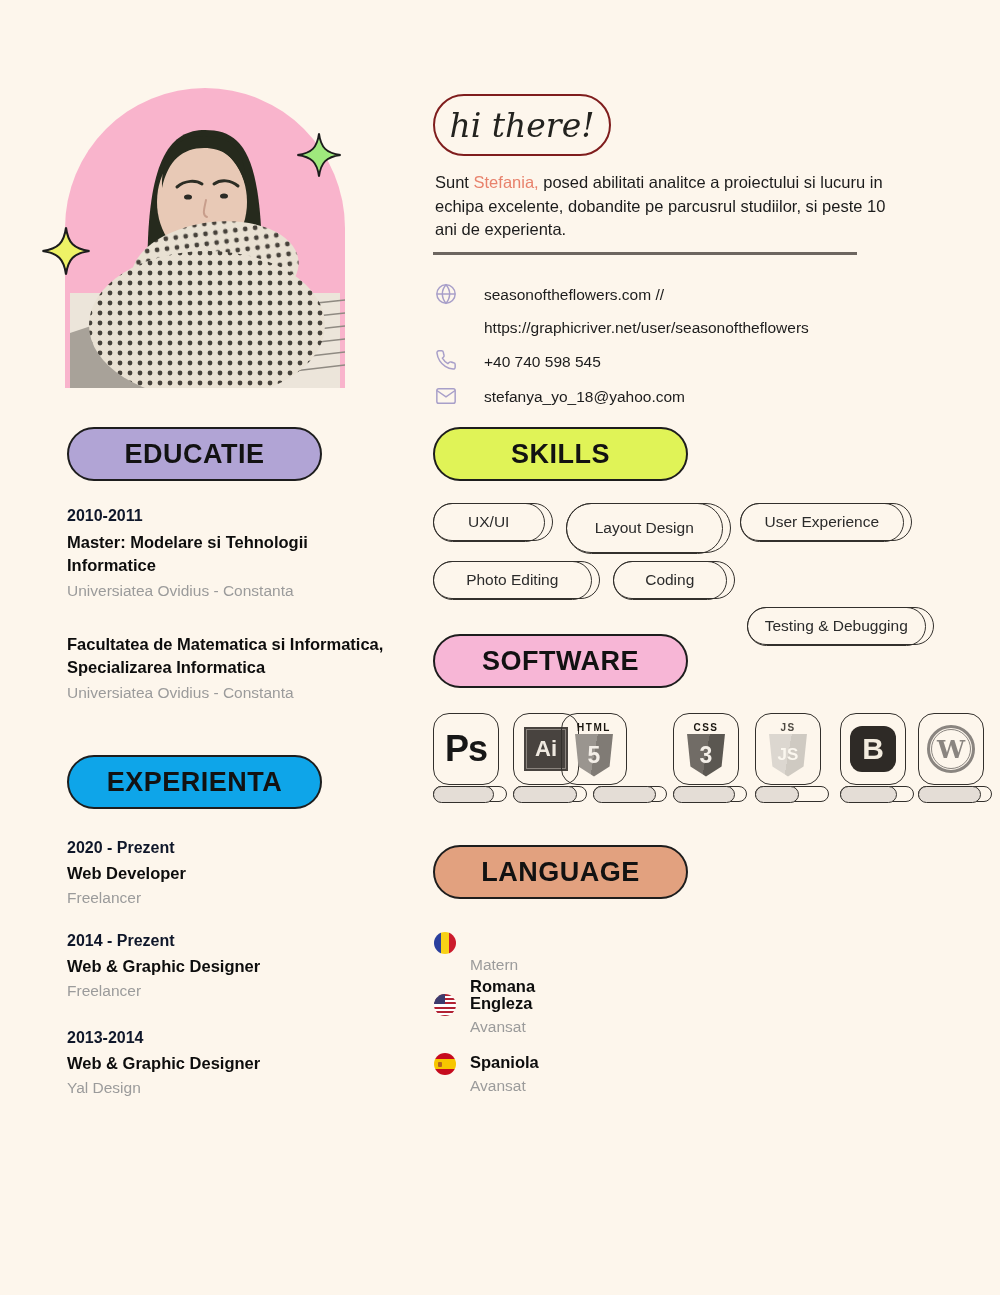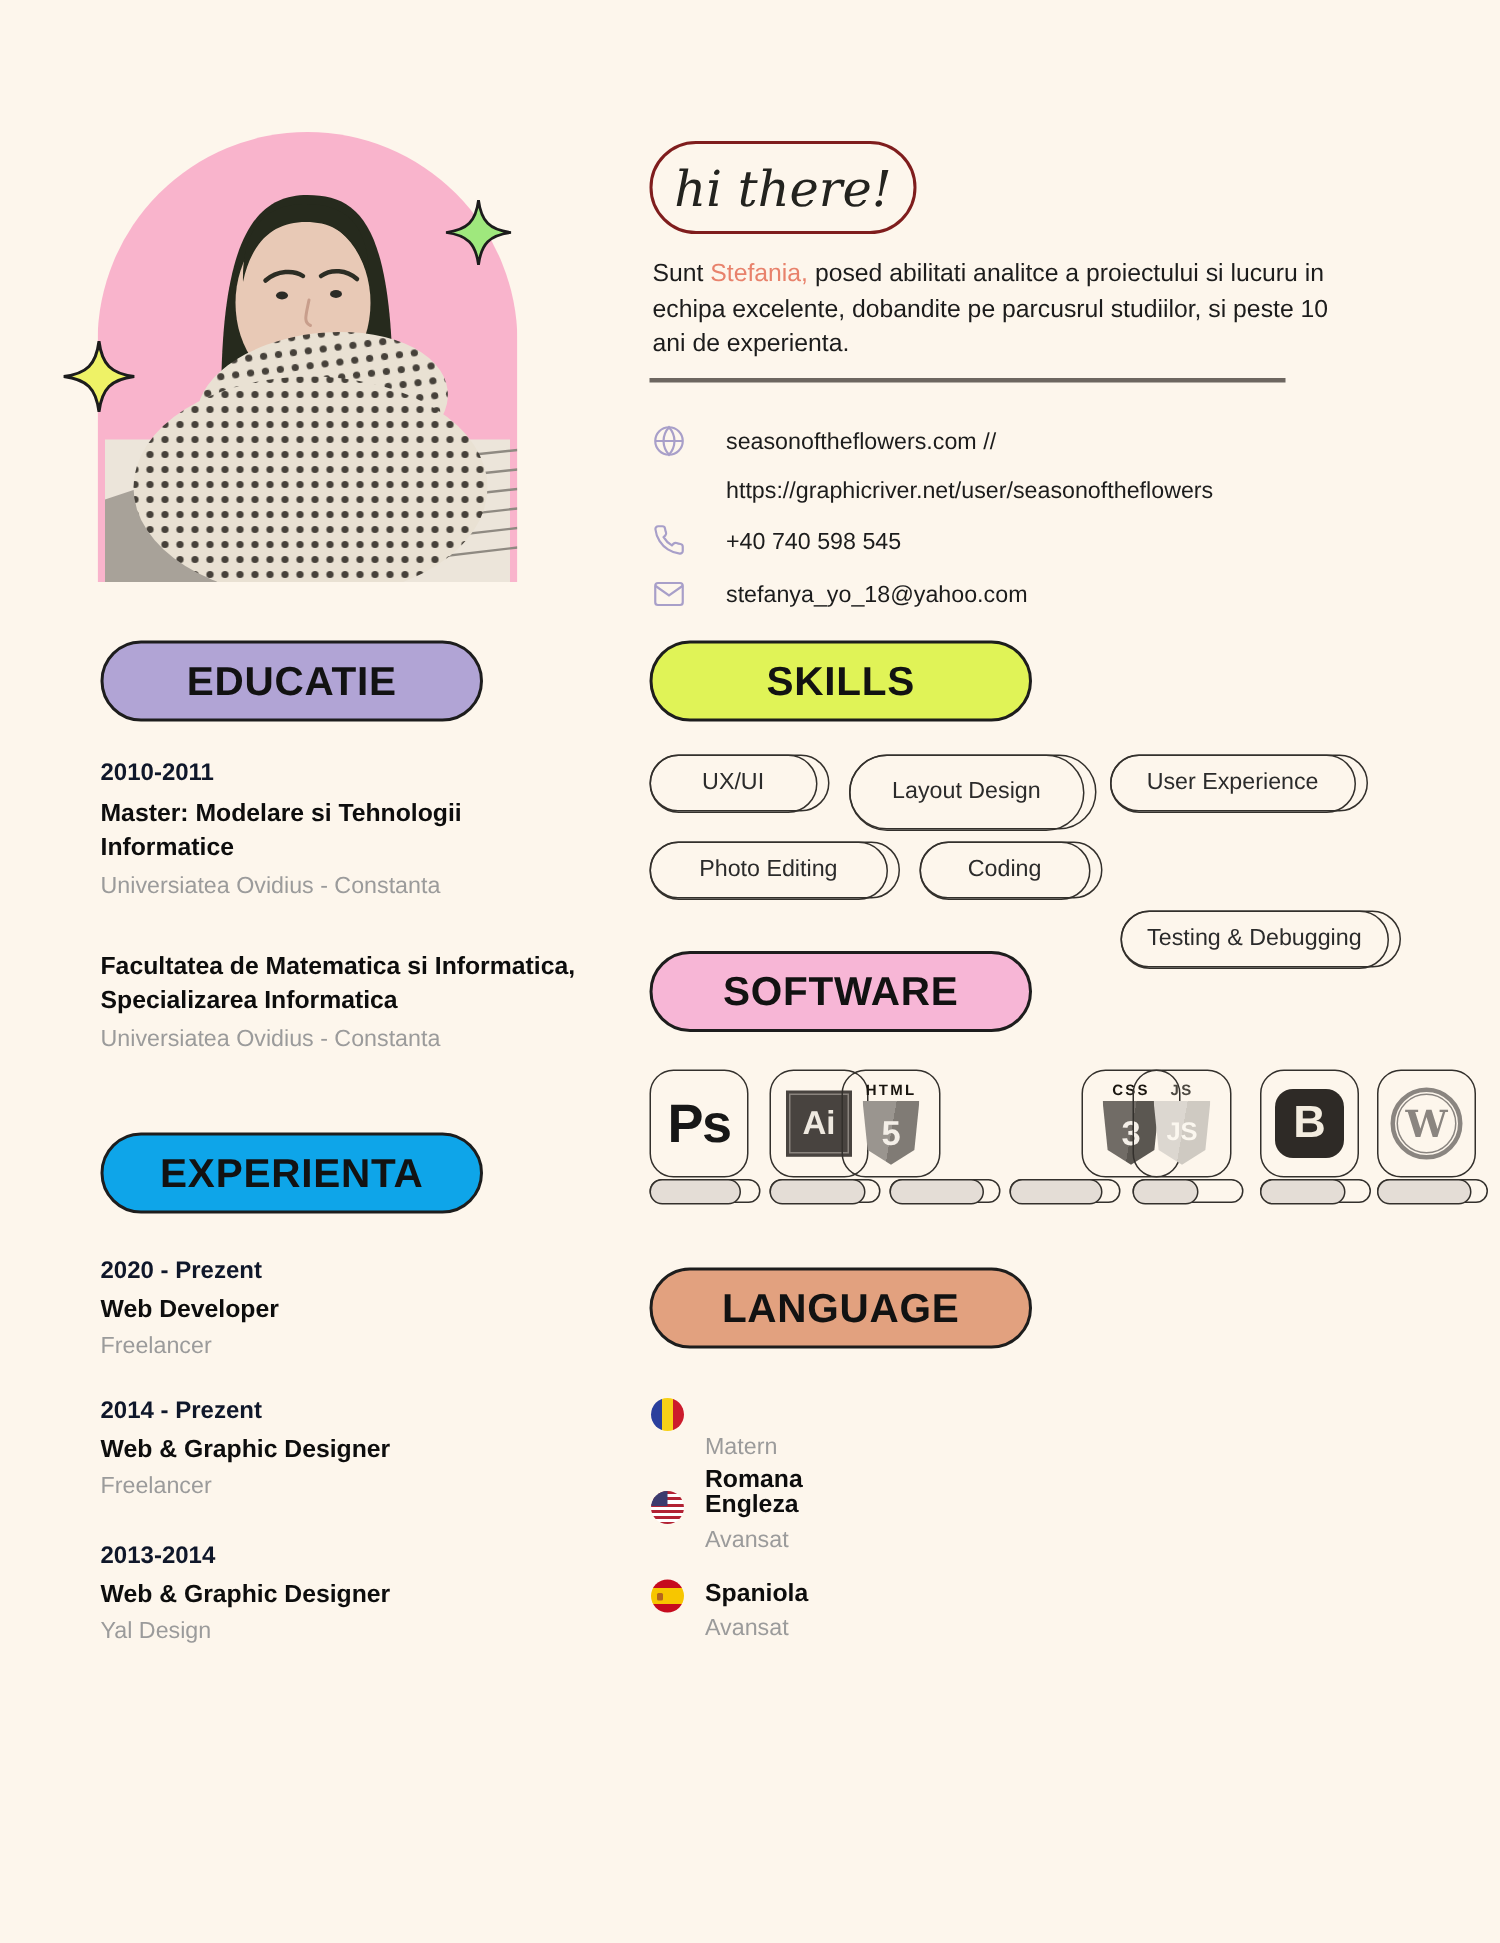--- a/index.html
+++ b/index.html
@@ -211,21 +211,21 @@
 <div class="tile" style="left:433px;">
   <span class="ps-mark">Ps</span>
 </div>
 <div class="tile" style="left:513px;">
   <span class="ai-box">Ai</span>
 </div>
 <div class="tile" style="left:561px;">
   <span class="shield-label">HTML</span>
   <span class="shield html">5</span>
 </div>
-<div class="tile" style="left:673px;margin-left:48px;">
+<div class="tile" style="left:673px;">
   <span class="shield-label">CSS</span>
   <span class="shield css">3</span>
 </div>
 <div class="tile" style="left:755px;">
   <span class="shield-label js-label">JS</span>
   <span class="shield js" style="font-size:17px;">JS</span>
 </div>
 <div class="tile" style="left:840px;">
   <span class="b-box">B</span>
 </div>

